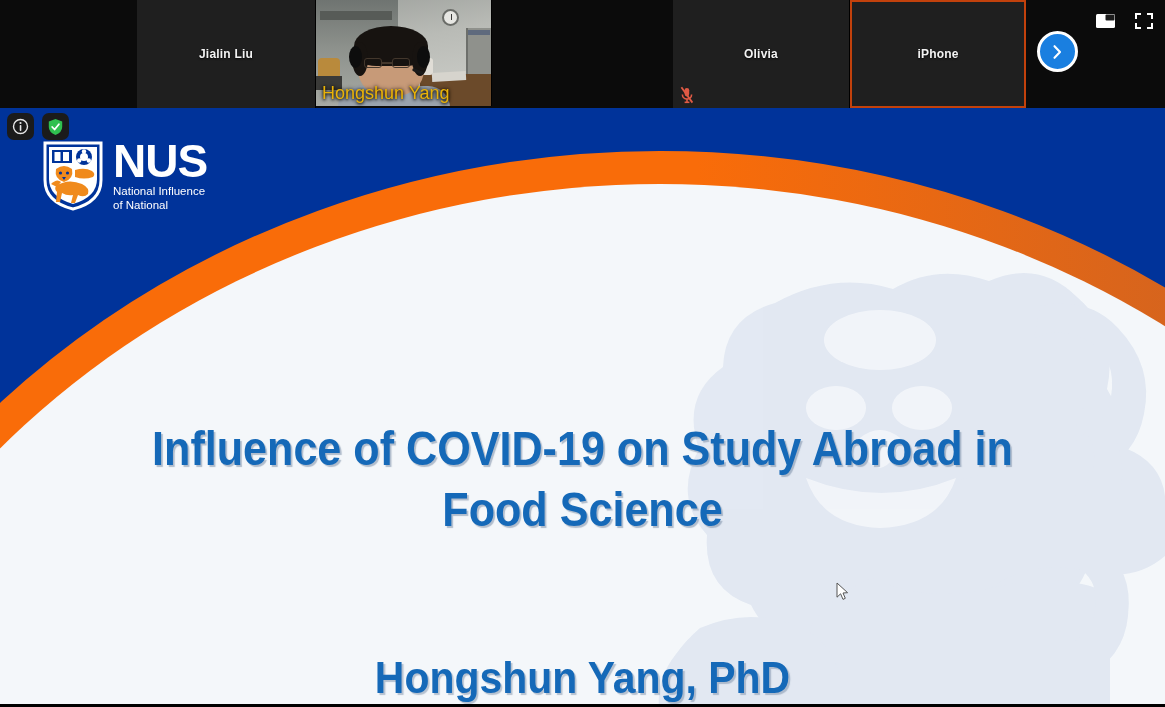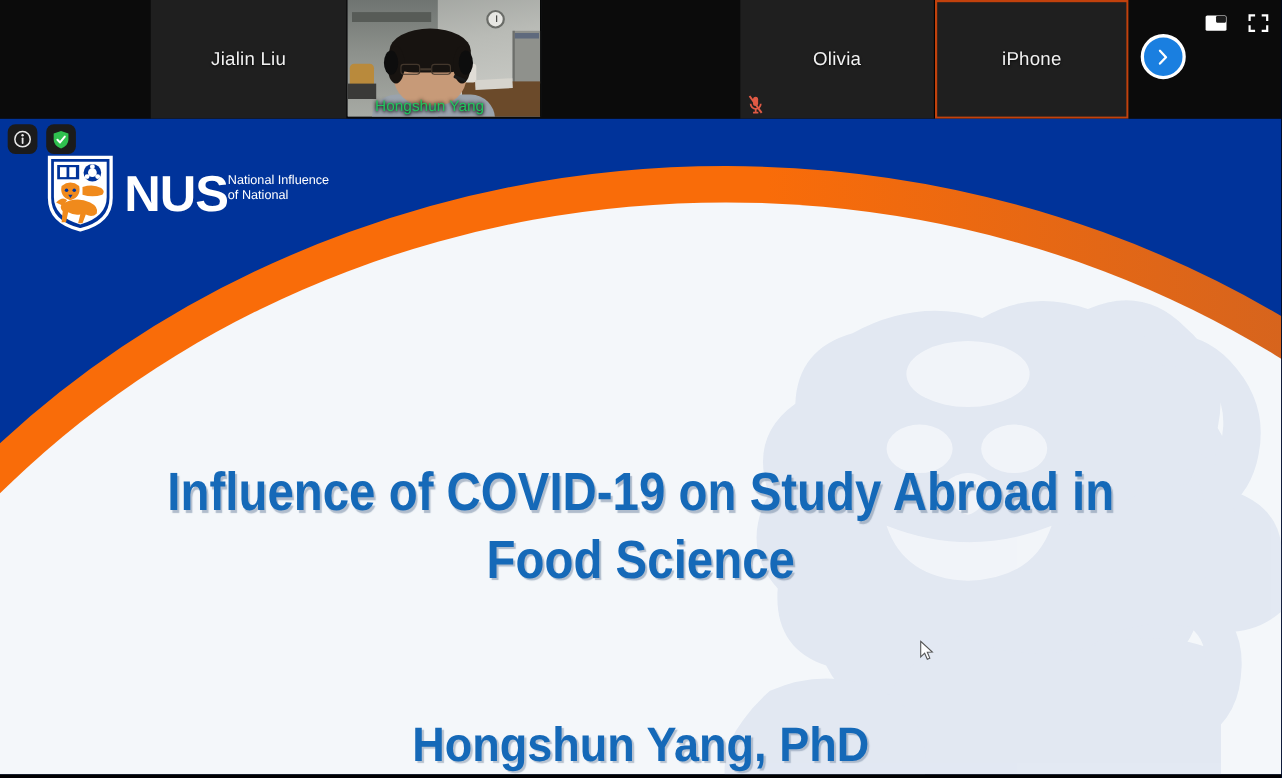--- a/index.html
+++ b/index.html
@@ -16,21 +16,21 @@
     position:absolute; left:0; top:0; width:1165px; height:108px;
     background:#0b0b0b; overflow:hidden;
   }
   .tile{
     position:absolute; top:0; height:108px;
     background:#1f1f1f;
     border-right:1px solid #000;
     display:flex; align-items:center; justify-content:center;
   }
   .tile-name{
-    color:#f2f2f2; font-size:17px; font-weight:normal;
+    color:#f2f2f2; font-size:12px; font-weight:bold;
     letter-spacing:.2px;
     text-shadow:0 1px 2px rgba(0,0,0,.8);
   }
   .tile.active{ border:2px solid #c2410c; }
   .tile.gap-left{ background:#0b0b0b; border-right:none; }
 
   
   .videotile{
     position:absolute; left:316px; top:0; width:176px; height:106px;
     overflow:hidden; background:#30343a; border-right:1px solid #000;
@@ -54,23 +54,22 @@
   .vt-hairL{ position:absolute; left:36px; top:42px; width:16px; height:34px; border-radius:50%; background:#171310;}
   .vt-hairR{ position:absolute; left:96px; top:42px; width:16px; height:34px; border-radius:50%; background:#171310;}
   .vt-hp-l{ position:absolute; left:33px; top:46px; width:13px; height:22px; border-radius:50%; background:#0d0d0d; }
   .vt-hp-r{ position:absolute; left:101px; top:46px; width:13px; height:22px; border-radius:50%; background:#0d0d0d; }
   .vt-glass-l{ position:absolute; left:48px; top:58px; width:18px; height:10px; border:1.5px solid #43372c; border-radius:3px;}
   .vt-glass-r{ position:absolute; left:76px; top:58px; width:18px; height:10px; border:1.5px solid #43372c; border-radius:3px;}
   .vt-glass-br{ position:absolute; left:66px; top:62px; width:10px; height:1.5px; background:#43372c;}
   .vt-mic{ position:absolute; left:96px; top:70px; width:12px; height:3px; background:#1a1a1a; border-radius:2px; transform:rotate(22deg);}
   .vt-body{ position:absolute; left:22px; top:86px; width:112px; height:24px; border-radius:22px 22px 0 0; background:#9aa3ad; }
   .vt-label{
-    position:absolute; left:6px; bottom:2px; color:#22c55e; font-size:14px;
+    position:absolute; left:6px; bottom:2px; color:#eab308; font-size:18px;
     text-shadow:0 1px 3px rgba(0,0,0,.95), 0 0 4px rgba(0,0,0,.9);
-    margin-left:19px;
   }
 
   .mute-icon{
     position:absolute; width:20px; height:22px;
     display:flex; align-items:center; justify-content:center;
   }
   .mute-icon svg{ display:block; }
 
   .strip-controls{ position:absolute; right:10px; top:10px; display:flex; gap:17px; align-items:center;}
   .ctrl-btn{ width:22px; height:22px; display:flex; align-items:center; justify-content:center; cursor:pointer;}
@@ -82,21 +81,21 @@
 
   
   .slide{ position:absolute; left:0; top:108px; width:1165px; height:596px; background:#00339a; overflow:hidden; }
   .slide-svg{ position:absolute; left:0; top:0; width:1165px; height:596px; }
 
   .badges{ position:absolute; left:7px; top:5px; display:flex; gap:8px; z-index:6;}
   .badge{ width:27px; height:27px; border-radius:7px; background:#1b1b1b;
           display:flex; align-items:center; justify-content:center;}
 
   .logo{ position:absolute; left:42px; top:32px; display:flex; align-items:center; gap:9px; z-index:5;}
-  .logo-text{ display:flex; flex-direction:row; justify-content:center; }
+  .logo-text{ display:flex; flex-direction:column; justify-content:center; }
   .logo-nus{ color:#fff; font-size:46px; font-weight:bold; line-height:.92; letter-spacing:-1px;}
   .logo-sub{ color:#fff; font-size:11.5px; line-height:1.22; margin-top:2px;}
 
   .title{
     position:absolute; left:60px; top:310px; width:1045px; text-align:center; z-index:4;
     color:#1569b8; font-size:49px; font-weight:bold; line-height:1.25;
     font-family:"Liberation Sans Narrow","Liberation Sans",sans-serif;
     transform:scaleX(.88); transform-origin:center top;
     text-shadow:2px 2px 1px rgba(120,140,165,.55);
   }

